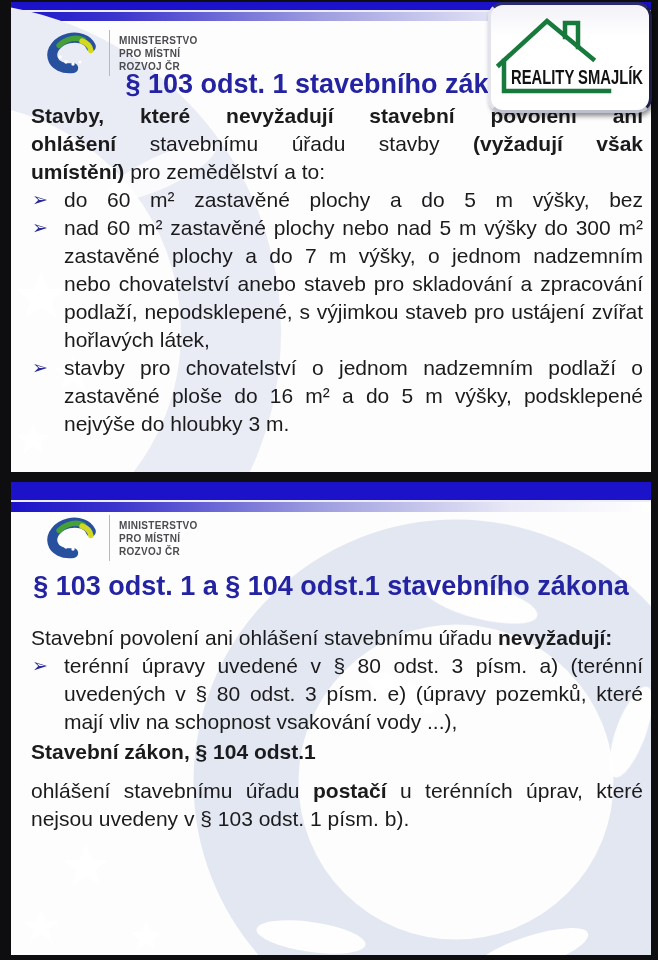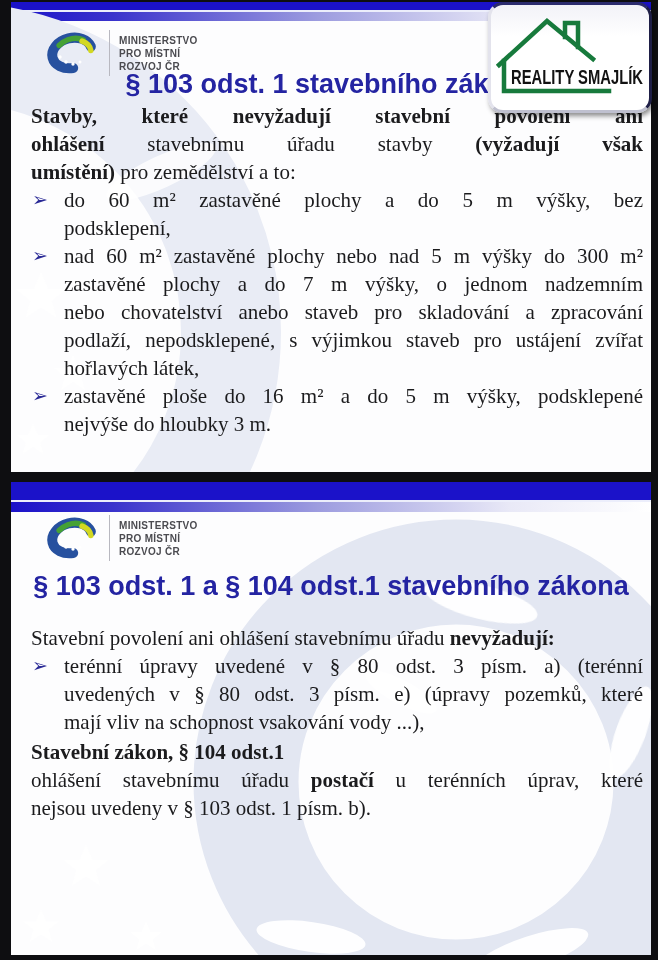--- a/index.html
+++ b/index.html
@@ -18,32 +18,32 @@
   .content{position:relative;z-index:2;}
   .brandrow{position:absolute;left:34px;display:flex;align-items:center;z-index:3;}
   .slide1 .brandrow{top:27px;}
   .slide2 .brandrow{top:32px;}
   .brandrow .divider{width:1px;height:46px;background:#b8b8c0;margin:0 9px 0 10px;}
   .mintext{display:flex;flex-direction:column;}
   .mintext span{font-size:10px;font-weight:bold;color:#4b4b50;line-height:13px;letter-spacing:.3px;}
   .title{color:#2424a2;font-weight:bold;font-size:27px;line-height:32px;text-align:center;white-space:nowrap;}
   .slide1 .title{margin-top:47px;}
   .slide2 .title{margin-top:58px;}
-  .bodytext{color:#1b1b1d;font-size:21px;line-height:28px;padding:0 8px 0 20px;font-family:Liberation Serif, serif;}
+  .bodytext{color:#1b1b1d;font-size:21px;line-height:28px;padding:0 8px 0 20px;}
   .slide1 .bodytext{margin-top:2px;}
   .tline{text-align:justify;text-align-last:justify;}
   .tline.tlast{text-align-last:left;}
   .bseg{font-weight:bold;}
   ul.blist{list-style:none;margin:0;padding:0;}
   li.bullet{position:relative;padding-left:33px;}
   .bmark{position:absolute;left:1px;top:1px;color:#2a2a96;font-size:19px;line-height:26px;}
   .s2-intro{margin-top:22px;}
   .s2-bullets{margin-top:6px;}
   .law-heading{font-weight:bold;margin-top:2px;}
-  .outro{margin-top:0;}
+  .outro{margin-top:11px;}
   
   .overlay{position:absolute;left:488px;top:2px;width:164px;height:111px;z-index:9;
            background:linear-gradient(180deg,#f2f2f8 0%,#ffffff 30%);
            border:3px solid #1e1e46;border-top-color:#2b2b6e;border-left-color:#e3e3ec;border-bottom-color:#bfc0cf;
            border-radius:15px;box-shadow:2px 3px 5px rgba(0,0,0,.45);}
   .overlay svg{position:absolute;left:0;top:0;}
 </style>
 </head>
 <body>
 
@@ -90,36 +90,36 @@
         <div>
             <div class="tline"><span class="bseg">Stavby, které nevyžadují stavební povolení ani</span></div>
             <div class="tline"><span class="bseg">ohlášení</span><span> stavebnímu úřadu stavby </span><span class="bseg">(vyžadují však</span></div>
             <div class="tline tlast"><span class="bseg">umístění)</span><span> pro zemědělství a to:</span></div>
           </div>
         <ul class="blist">
           <li class="bullet">
             <span class="bmark">➢</span>
             <div>
                 <div class="tline"><span>do 60 m²  zastavěné plochy a do 5 m výšky, bez</span></div>
-                <div class="tline tlast"><span>podsklepení,</span></div>
               </div>
           </li>
           <li class="bullet">
             <span class="bmark">➢</span>
             <div>
                 <div class="tline"><span>nad 60 m² zastavěné plochy nebo nad 5 m výšky do 300 m²</span></div>
                 <div class="tline"><span>zastavěné plochy a do 7 m výšky, o jednom nadzemním</span></div>
                 <div class="tline"><span>nebo chovatelství anebo staveb pro skladování a zpracování</span></div>
                 <div class="tline"><span>podlaží, nepodsklepené, s výjimkou staveb pro ustájení zvířat</span></div>
                 <div class="tline tlast"><span>hořlavých látek,</span></div>
               </div>
           </li>
           <li class="bullet">
             <span class="bmark">➢</span>
             <div>
+                <div class="tline"><span>stavby pro chovatelství o jednom nadzemním podlaží o</span></div>
                 <div class="tline"><span>zastavěné ploše do 16 m² a do 5 m výšky, podsklepené</span></div>
                 <div class="tline tlast"><span>nejvýše do hloubky 3 m.</span></div>
               </div>
           </li>
         </ul>
       </div>
     </div>
   </section>
 
   <section class="slide slide2">

